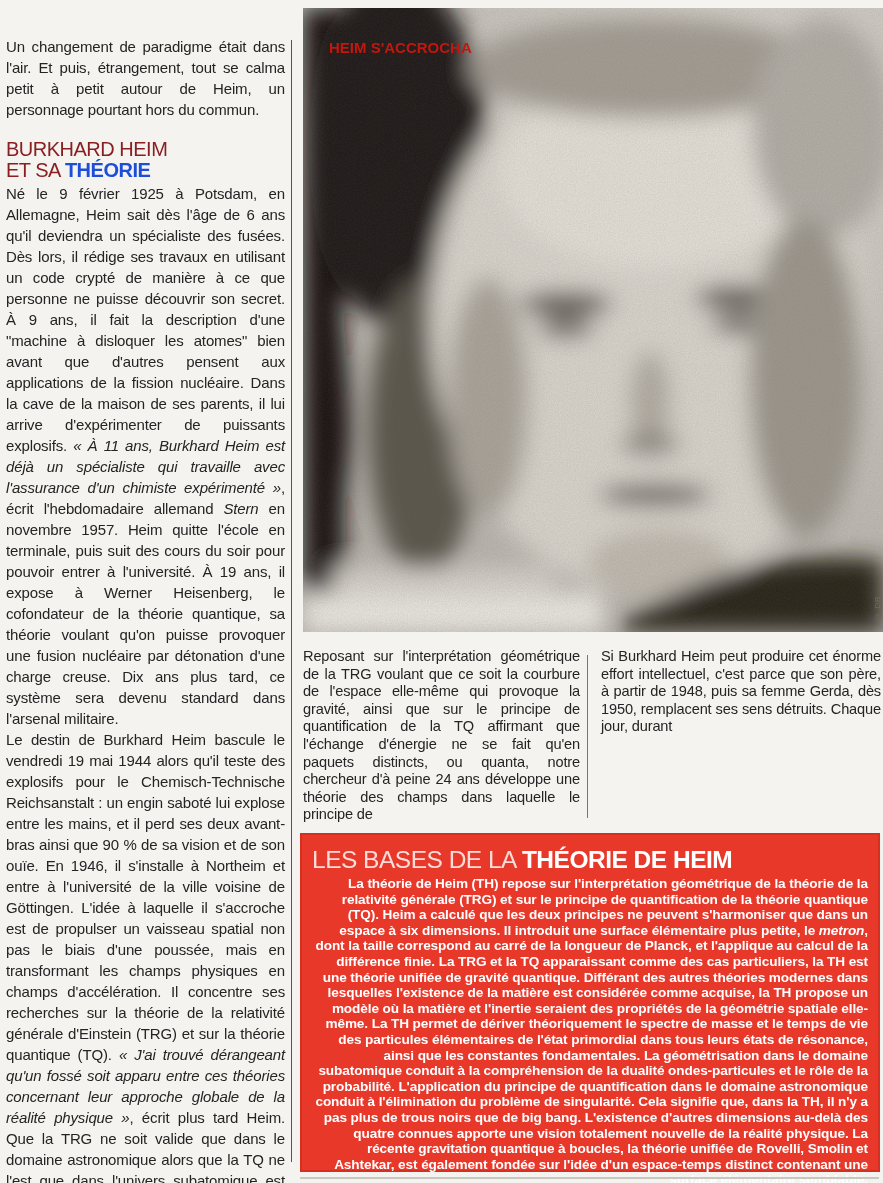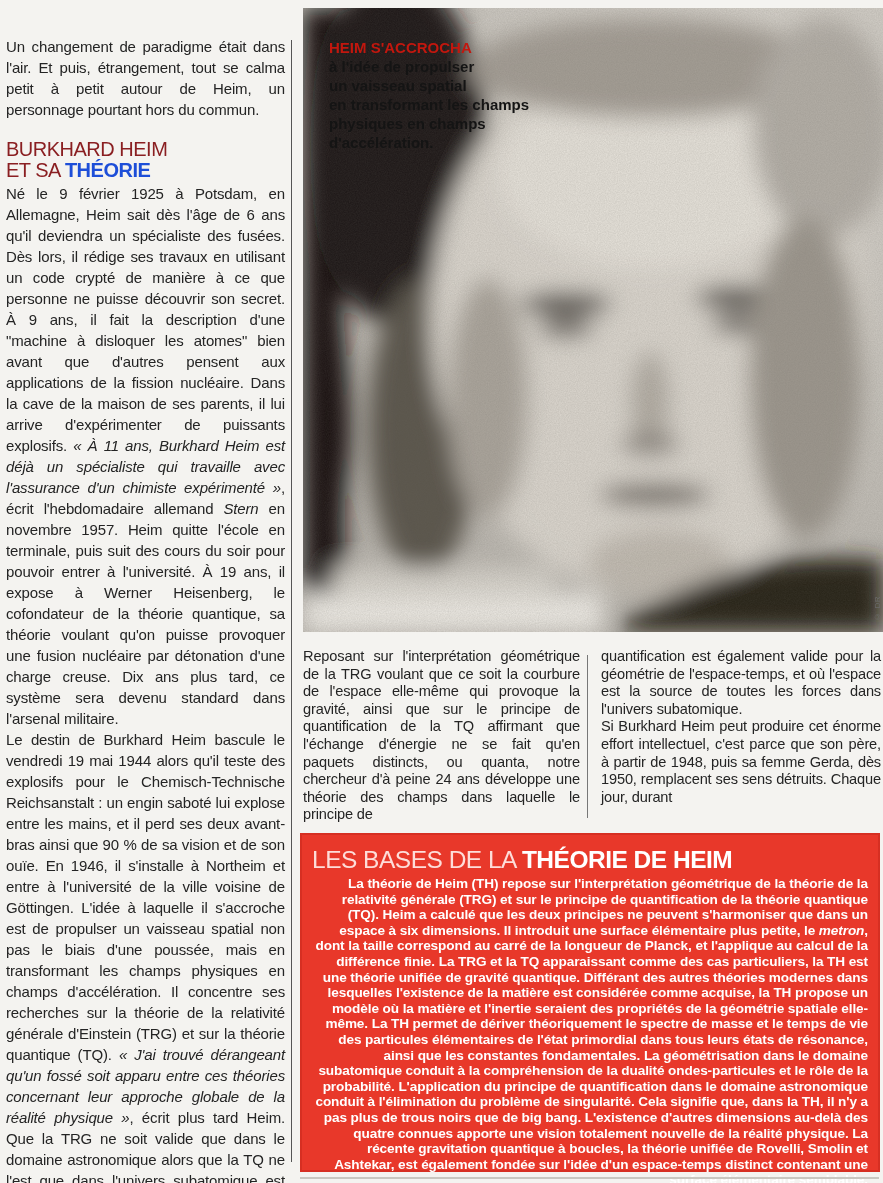--- a/index.html
+++ b/index.html
@@ -113,31 +113,29 @@
       <ellipse cx="185" cy="390" rx="40" ry="120" fill="#aba59c"></ellipse>
       <ellipse cx="357" cy="555" rx="72" ry="34" fill="#c2bcb2"></ellipse>
       <path d="M310,624 L580,624 L580,552 C470,540 392,572 332,606 Z" fill="#262019"></path>
       <rect x="0" y="585" width="300" height="40" fill="#efece6"></rect>
       <rect x="30" y="560" width="220" height="30" fill="#d9d5ce"></rect>
     </g>
     <rect width="580" height="624" filter="url(#grain)"></rect>
   </svg>
   <div class="photo-caption">
     <span class="cap-highlight">HEIM S'ACCROCHA</span>
-    <span>à l'idée de propulser<br>un vaisseau spatial<br>en transformant les champs<br>physiques en champs<br>d'accélération.</span>
   </div>
   <div class="photo-credit">© DR</div>
 </div>
 
 <div class="mid-col">
     <p><span>Reposant sur l'interprétation géométrique de la TRG voulant que ce soit la courbure de l'espace elle-même qui provoque la gravité, ainsi que sur le principe de quantification de la TQ affirmant que l'échange d'énergie ne se fait qu'en paquets distincts, ou quanta, notre chercheur d'à peine 24 ans développe une théorie des champs dans laquelle le principe de</span></p>
   </div>
 <div class="vrule vrule2"></div>
 <div class="right-col">
-    <p><span>quantification est également valide pour la géométrie de l'espace-temps, et où l'espace est la source de toutes les forces dans l'univers subatomique.</span></p>
     <p><span>Si Burkhard Heim peut produire cet énorme effort intellectuel, c'est parce que son père, à partir de 1948, puis sa femme Gerda, dès 1950, remplacent ses sens détruits. Chaque jour, durant</span></p>
   </div>
 
 <div class="red-box">
   <h3 class="box-title"><span>LES BASES DE LA </span><span class="accent">THÉORIE DE HEIM</span></h3>
   <p class="box-body"><span>La théorie de Heim (TH) repose sur l'interprétation géométrique de la théorie de la relativité générale (TRG) et sur le principe de quantification de la théorie quantique (TQ). Heim a calculé que les deux principes ne peuvent s'harmoniser que dans un espace à six dimensions. Il introduit une surface élémentaire plus petite, le </span><em>metron</em><span>, dont la taille correspond au carré de la longueur de Planck, et l'applique au calcul de la différence finie. La TRG et la TQ apparaissant comme des cas particuliers, la TH est une théorie unifiée de gravité quantique. Différant des autres théories modernes dans lesquelles l'existence de la matière est considérée comme acquise, la TH propose un modèle où la matière et l'inertie seraient des propriétés de la géométrie spatiale elle-même. La TH permet de dériver théoriquement le spectre de masse et le temps de vie des particules élémentaires de l'état primordial dans tous leurs états de résonance, ainsi que les constantes fondamentales. La géométrisation dans le domaine subatomique conduit à la compréhension de la dualité ondes-particules et le rôle de la probabilité. L'application du principe de quantification dans le domaine astronomique conduit à l'élimination du problème de singularité. Cela signifie que, dans la TH, il n'y a pas plus de trous noirs que de big bang. L'existence d'autres dimensions au-delà des quatre connues apporte une vision totalement nouvelle de la réalité physique. La récente gravitation quantique à boucles, la théorie unifiée de Rovelli, Smolin et Ashtekar, est également fondée sur l'idée d'un espace-temps distinct contenant une surface élémentaire semblable.</span></p>
 </div>
 
 <div class="bottom-rule"></div>
 

